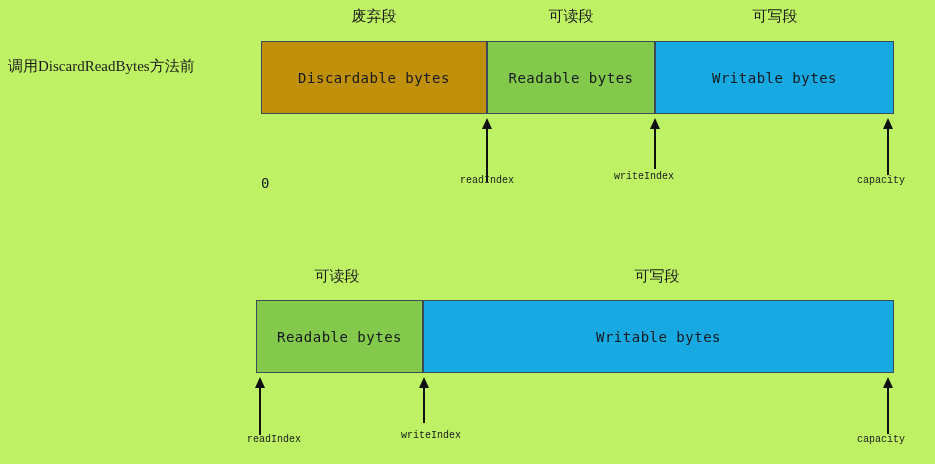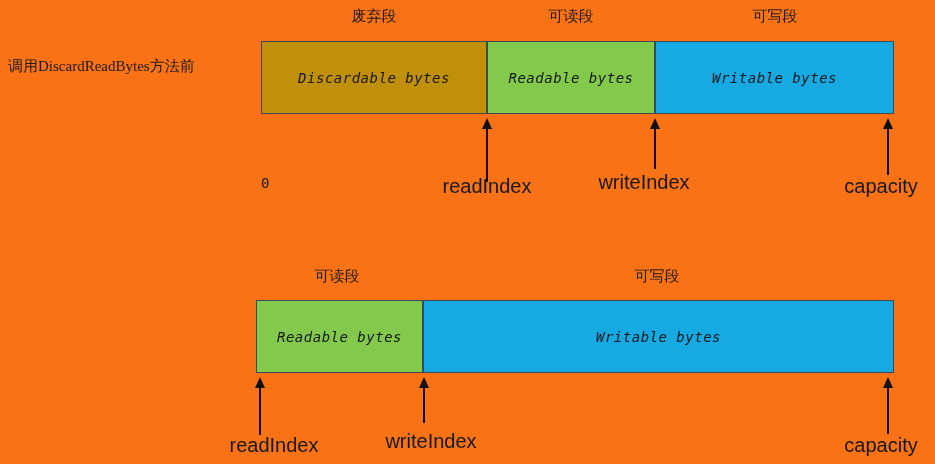--- a/index.html
+++ b/index.html
@@ -4,21 +4,21 @@
 <style>
   html, body {
     margin: 0;
     padding: 0;
     background: #ffffff;
   }
   #canvas {
     position: relative;
     width: 935px;
     height: 464px;
-    background: #f97316;
+    background: #bef264;
     overflow: hidden;
     font-family: "Liberation Serif", "DejaVu Serif", serif;
   }
 
   
   .side-caption {
     position: absolute;
     font-family: "Liberation Serif", "DejaVu Serif", serif;
     font-size: 15px;
     color: #1a1a1a;
@@ -34,21 +34,20 @@
     align-items: center;
     justify-content: center;
   }
   .band + .band { border-left-width: 1px; }
   .band-label {
     font-family: "DejaVu Sans Mono", "Liberation Mono", monospace;
     font-size: 14px;
     color: #15181c;
     letter-spacing: 0.5px;
     white-space: nowrap;
-    font-style: italic;
   }
 
   
   .seg-title {
     position: absolute;
     text-align: center;
     font-family: "Liberation Serif", "DejaVu Serif", serif;
     font-size: 15px;
     color: #1a1a1a;
     white-space: nowrap;
@@ -72,22 +71,22 @@
     left: -5px;
     top: 0;
     width: 0;
     height: 0;
     border-left: 5px solid transparent;
     border-right: 5px solid transparent;
     border-bottom: 11px solid #101010;
   }
   .pointer-label {
     position: absolute;
-    font-family: Liberation Sans, sans-serif;
-    font-size: 20px;
+    font-family: Liberation Mono, monospace;
+    font-size: 10px;
     color: #15181c;
     white-space: nowrap;
     transform: translateX(-50%);
   }
   .zero-label {
     position: absolute;
     font-family: "DejaVu Sans Mono", "Liberation Mono", monospace;
     font-size: 14px;
     color: #15181c;
   }

